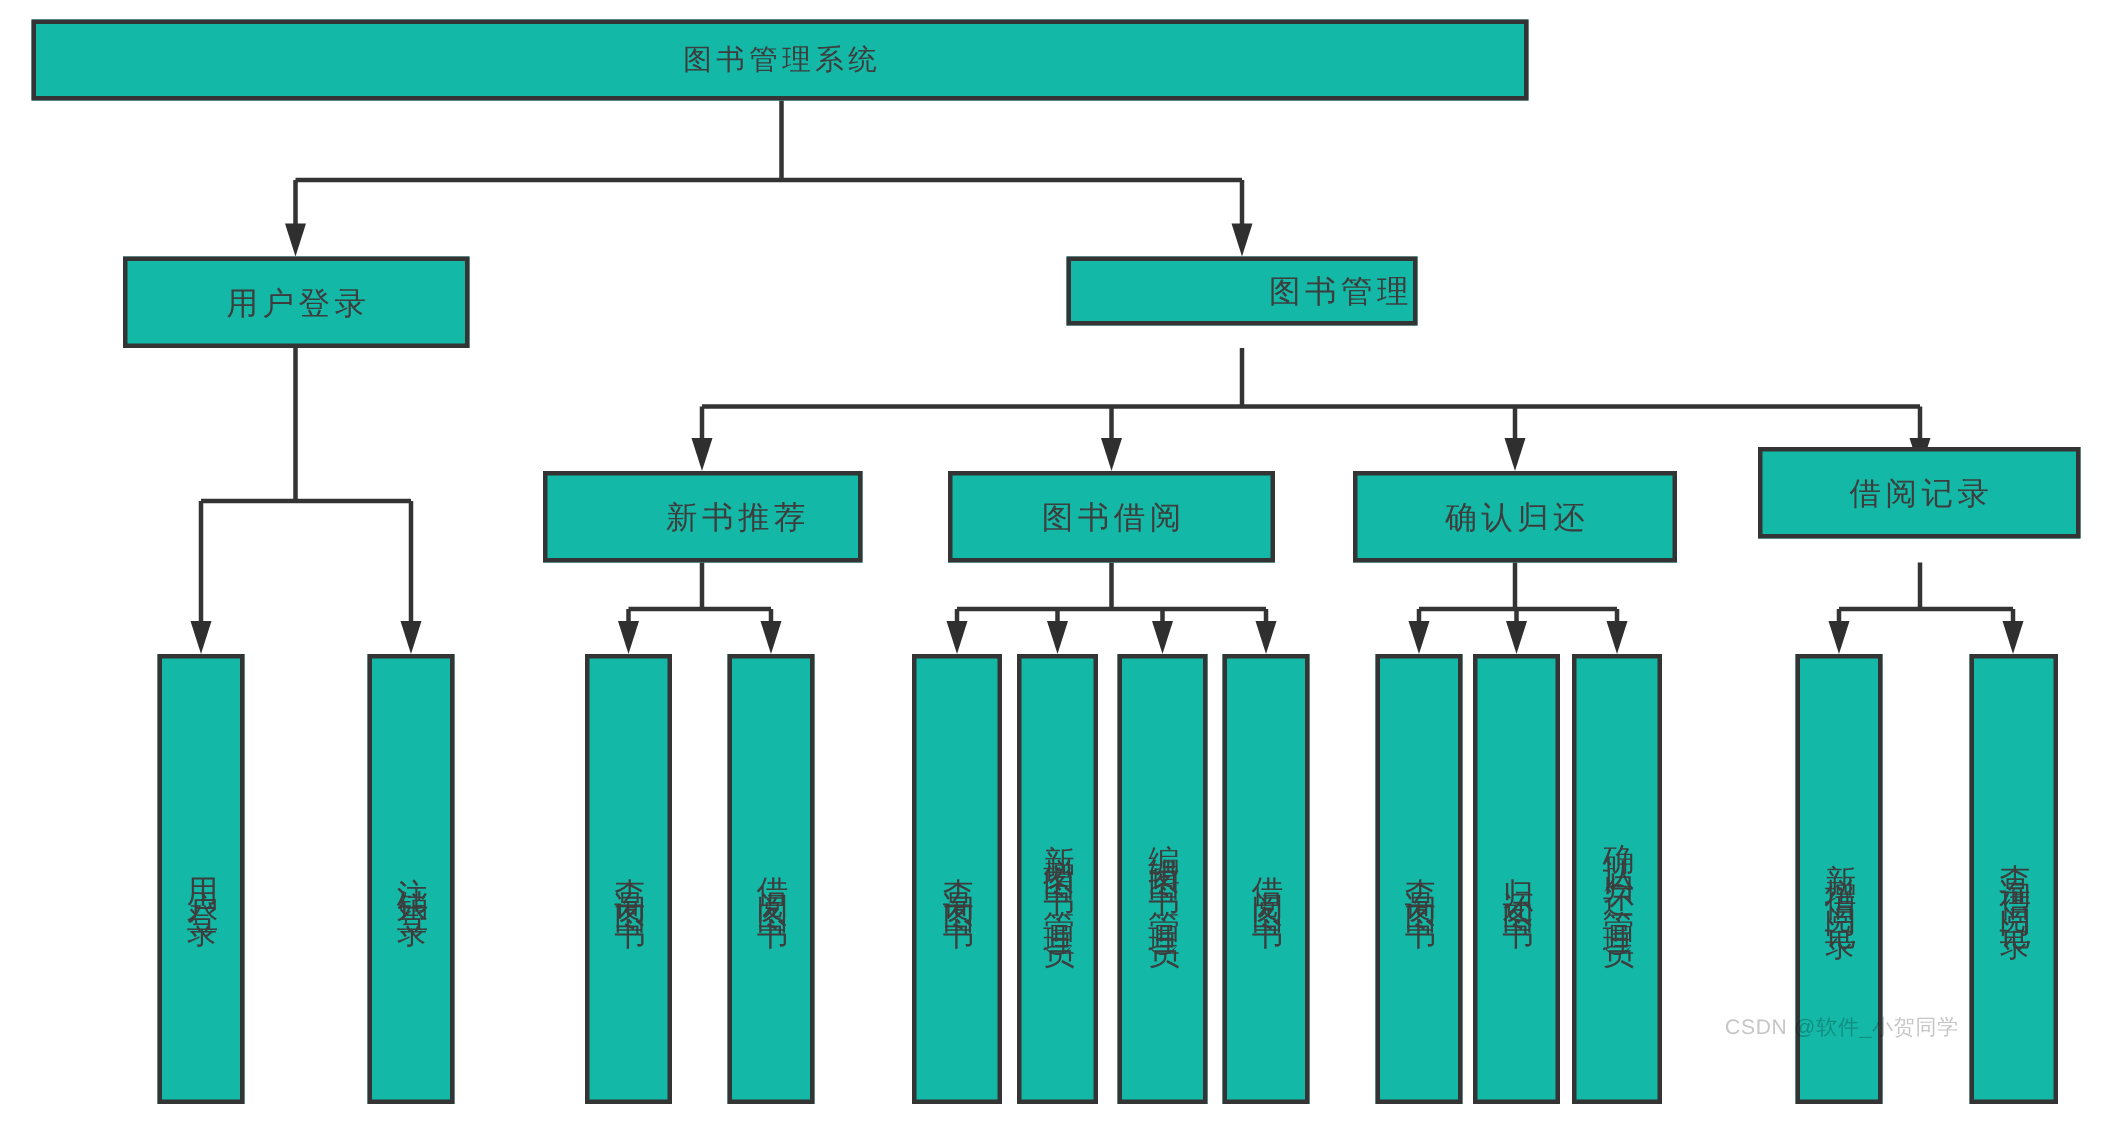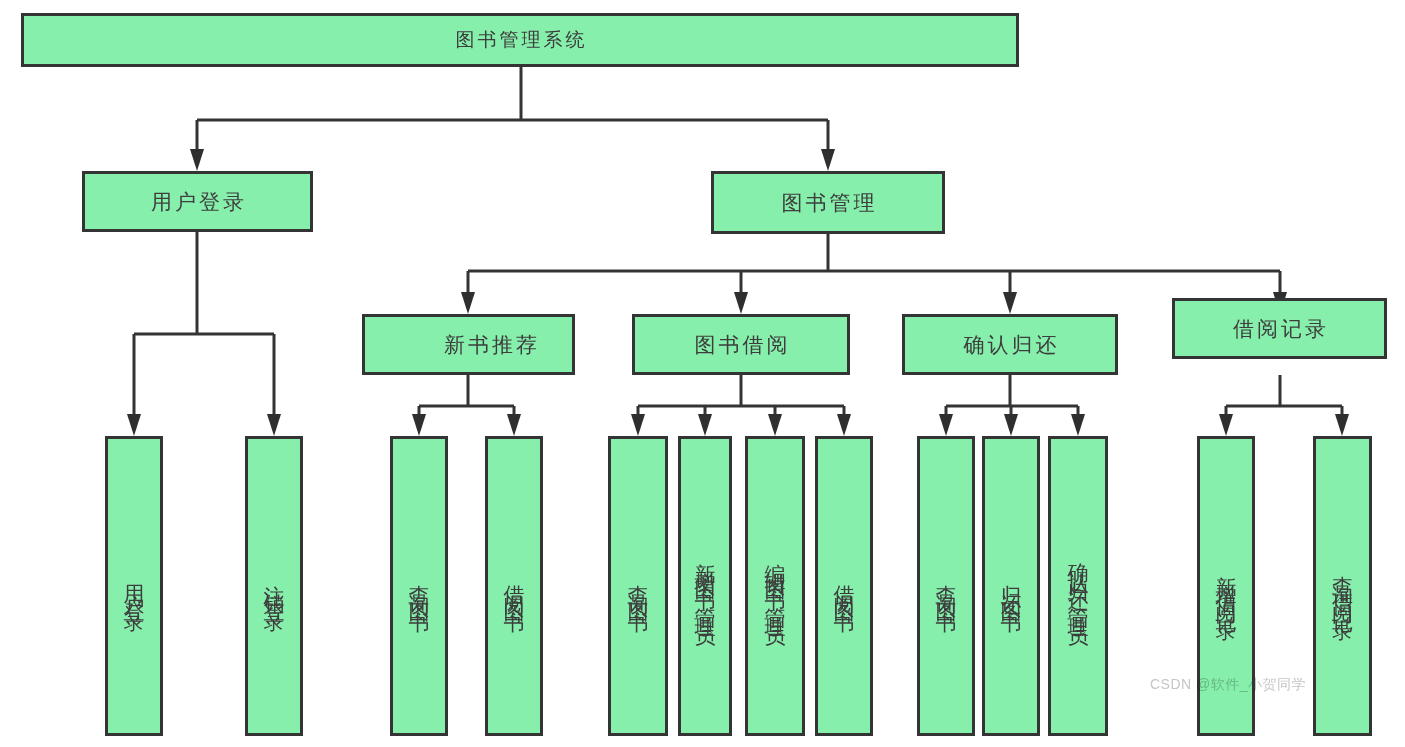--- a/index.html
+++ b/index.html
@@ -14,21 +14,21 @@
   svg.connectors {
     position: absolute;
     left: 0; top: 0;
     width: 1405px; height: 747px;
     z-index: 1;
   }
   .node {
     position: absolute;
     box-sizing: border-box;
     border: 3px solid #343434;
-    background: #86efac;
+    background: #14b8a6;
     display: flex;
     align-items: center;
     justify-content: center;
     color: #3d3d3d;
     z-index: 2;
   }
   .node .lbl {
     font-size: 21px;
     letter-spacing: 3px;
     white-space: nowrap;
@@ -94,21 +94,21 @@
     </g>
   </svg>
 
   <div class="node root" style="left:21px; top:13px; width:998px; height:54px;">
     <span class="lbl">图书管理系统</span>
   </div>
 
   <div class="node" style="left:82px; top:171px; width:231px; height:61px;">
     <span class="lbl">用户登录</span>
   </div>
-  <div class="node" style="left:711px; top:171px; width:234px; height:63px;">
+  <div class="node" style="left:711px; top:171px; width:234px; height:46px;justify-content:flex-end;">
     <span class="lbl">图书管理</span>
   </div>
 
   <div class="node" style="left:362px; top:314px; width:213px; height:61px;padding-left:44px;">
     <span class="lbl">新书推荐</span>
   </div>
   <div class="node" style="left:632px; top:314px; width:218px; height:61px;">
     <span class="lbl">图书借阅</span>
   </div>
   <div class="node" style="left:902px; top:314px; width:216px; height:61px;">

